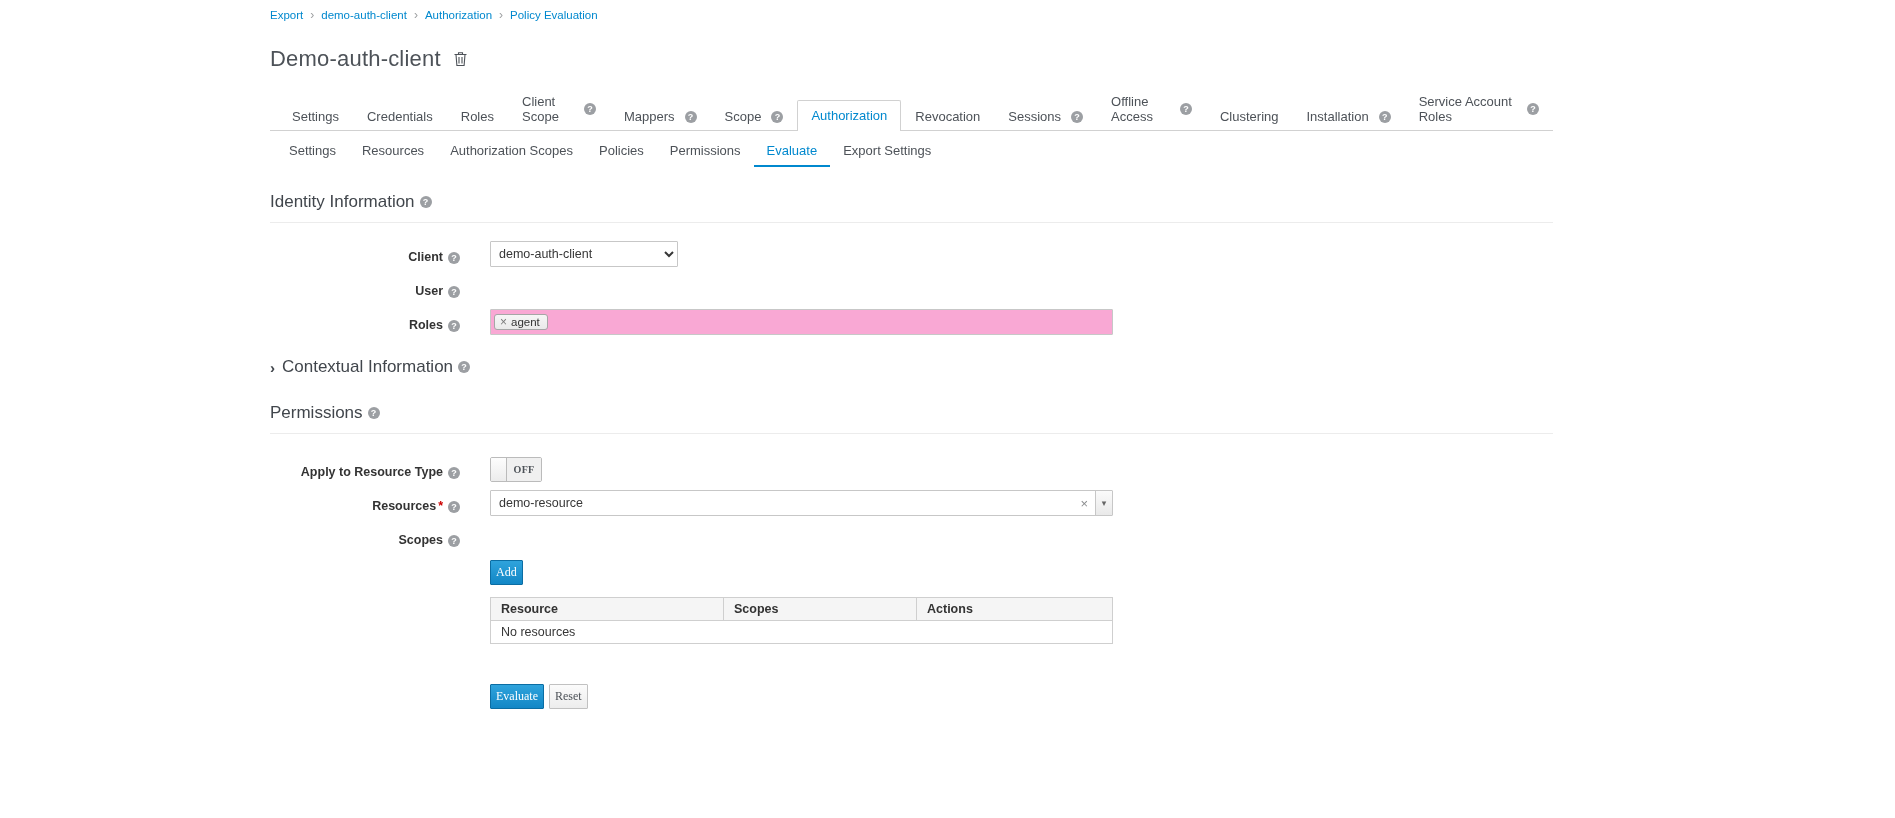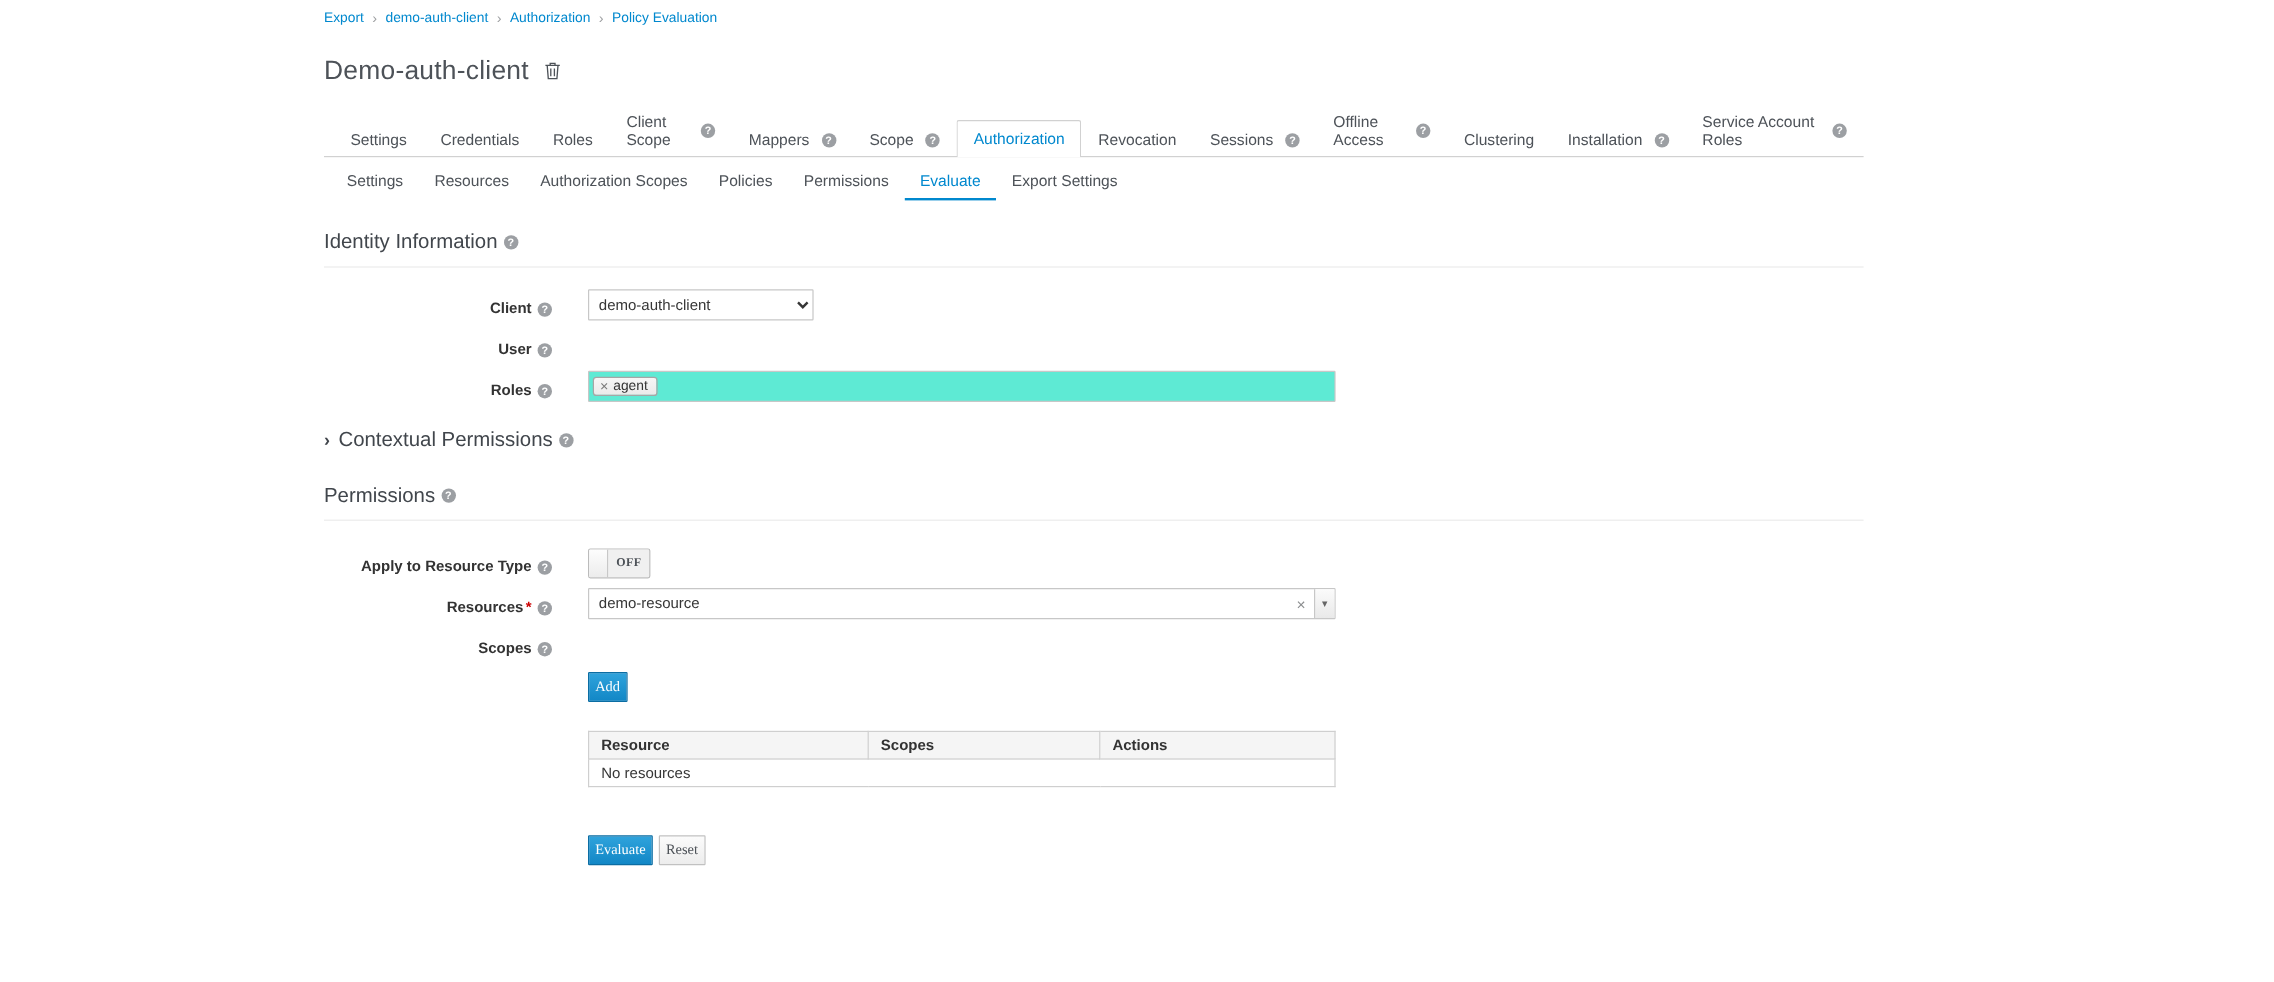--- a/index.html
+++ b/index.html
@@ -71,42 +71,42 @@
 
   
   .combobox { width: 623px; height: 26px; border: 1px solid #c7c7c7; border-radius: 1px; background: #fff; display: flex; align-items: stretch; }
   .combobox .value { flex: 1; display: flex; align-items: center; padding: 0 8px; font-size: 12.5px; color: #363636; }
   .combobox .clear { display: flex; align-items: center; padding: 0 7px; color: #8b8d8f; font-size: 13px; cursor: pointer; }
   .combobox .clear::before { content: "\00D7"; }
   .combobox .toggle { width: 17px; border-left: 1px solid #c7c7c7; background: linear-gradient(#fbfbfb, #e9e9e9); display: flex; align-items: center; justify-content: center; cursor: pointer; }
   .combobox .toggle::before { content: "\25BE"; font-size: 9px; color: #666; }
 
   
-  .tagbox { width: 623px; min-height: 26px; border: 1px solid #c7c7c7; border-radius: 1px; background: #5eead4; display: flex; align-items: center; padding: 2px 3px; }
+  .tagbox { width: 623px; min-height: 26px; border: 1px solid #c7c7c7; border-radius: 1px; background: #f9a8d4; display: flex; align-items: center; padding: 2px 3px; }
   .tagbox.focused { border-color: #66afe9; box-shadow: 0 0 5px rgba(102,175,233,.55); }
   .tag { display: inline-flex; align-items: center; gap: 4px; border: 1px solid #a6a6a6; border-radius: 3px;
     background: linear-gradient(#f6f6f6, #eaeaea); padding: 1px 7px 1px 5px; font-size: 11.5px; color: #333; cursor: default; }
   .tag .remove-x { color: #7a7a7a; font-size: 12px; line-height: 1; cursor: pointer; }
   .tag .remove-x::before { content: "\00D7"; }
 
   
   .onoff { display: flex; width: 52px; height: 25px; border: 1px solid #bbb; border-radius: 2px; overflow: hidden; cursor: pointer; }
   .onoff .handle { width: 16px; background: linear-gradient(#fdfdfd, #ececec); border-right: 1px solid #bbb; }
   .onoff .state { flex: 1; display: flex; align-items: center; justify-content: center; background: #f0f0f0;
     font-size: 10px; font-weight: 700; color: #4d5258; letter-spacing: .3px; font-family: Liberation Serif, serif; }
 
   
   .btn { font-family: Liberation Serif, serif; font-size: 12px; padding: 4px 5px; border-radius: 1px; cursor: pointer;
     border: 1px solid #c1c1c1; background: linear-gradient(#fbfbfb, #ededed); color: #4d5258; }
   .btn-primary { background: linear-gradient(#2fa3dc, #1287c6); border-color: #0b6da3; color: #fff; }
   .add-row { margin-top: 10px; margin-left: 220px; }
   .actions-row { margin-top: 40px; margin-left: 220px; display: flex; gap: 5px; }
 
   
-  .table-row-wrap { margin-top: 24px; margin-left: 220px; }
+  .table-row-wrap { margin-top: 12px; margin-left: 220px; }
   .eval-table { width: 623px; border-collapse: collapse; font-size: 12.5px; background: #fff; }
   .eval-table th { background: #f5f5f5; font-weight: 600; color: #333; }
   .eval-table th, .eval-table td { border: 1px solid #cfcfcf; text-align: left; padding: 4px 10px; }
   .eval-table th:nth-child(1) { width: 233px; }
   .eval-table th:nth-child(2) { width: 193px; }
 </style>
 </head>
 <body>
 
 <div class="page">
@@ -225,21 +225,21 @@
             <span>agent</span>
           </span>
         </div>
       </div>
     </div>
 
   </div>
 
   <div class="collapsed-section">
     <span class="chevron-icon"></span>
-    <span>Contextual Permissions</span>
+    <span>Contextual Information</span>
     <span class="q-icon"></span>
   </div>
 
   <h2 class="legend legend-permissions">
     <span>Permissions</span>
     <span class="q-icon"></span>
   </h2>
 
   <div class="form-area">
 

